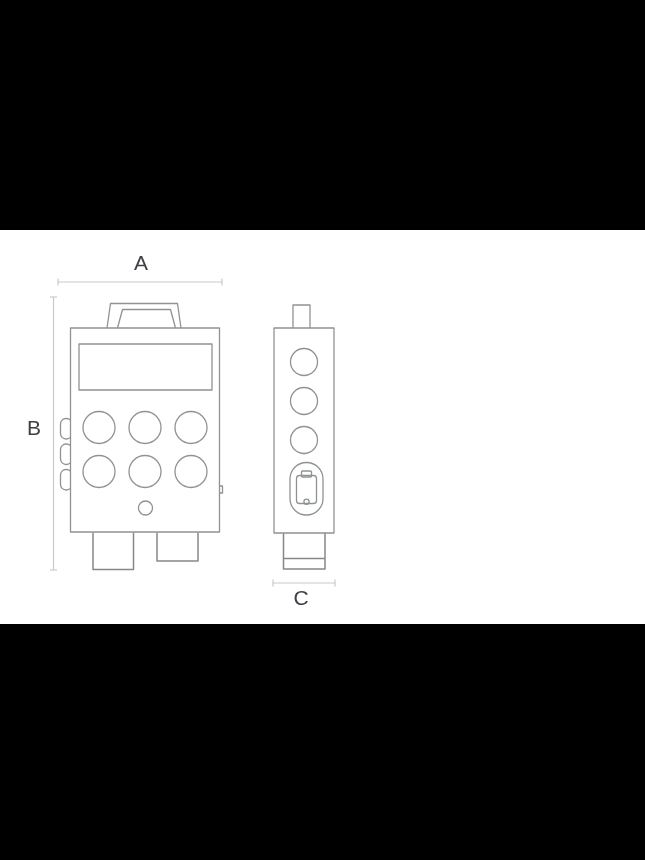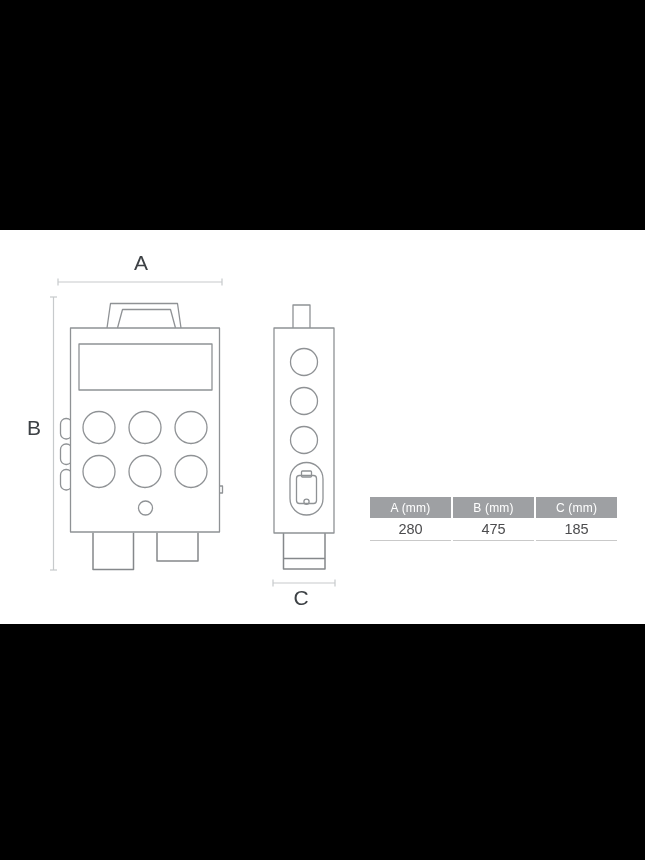--- a/index.html
+++ b/index.html
@@ -119,27 +119,13 @@
     </g>
 
     <g>
       <line class="dimline" x1="273" y1="583" x2="335" y2="583"></line>
       <line class="dimline" x1="273" y1="579.5" x2="273" y2="586.5"></line>
       <line class="dimline" x1="335" y1="579.5" x2="335" y2="586.5"></line>
       <text class="dimlabel" x="301" y="605">C</text>
     </g>
   </svg>
 
-  <div class="dims-table" style="top:267px">
-    <div class="dims-col">
-      <div class="th">A (mm)</div>
-      <div class="td">280</div>
-    </div>
-    <div class="dims-col">
-      <div class="th">B (mm)</div>
-      <div class="td">475</div>
-    </div>
-    <div class="dims-col">
-      <div class="th">C (mm)</div>
-      <div class="td">185</div>
-    </div>
-  </div>
 </div>
 
 </body></html>

